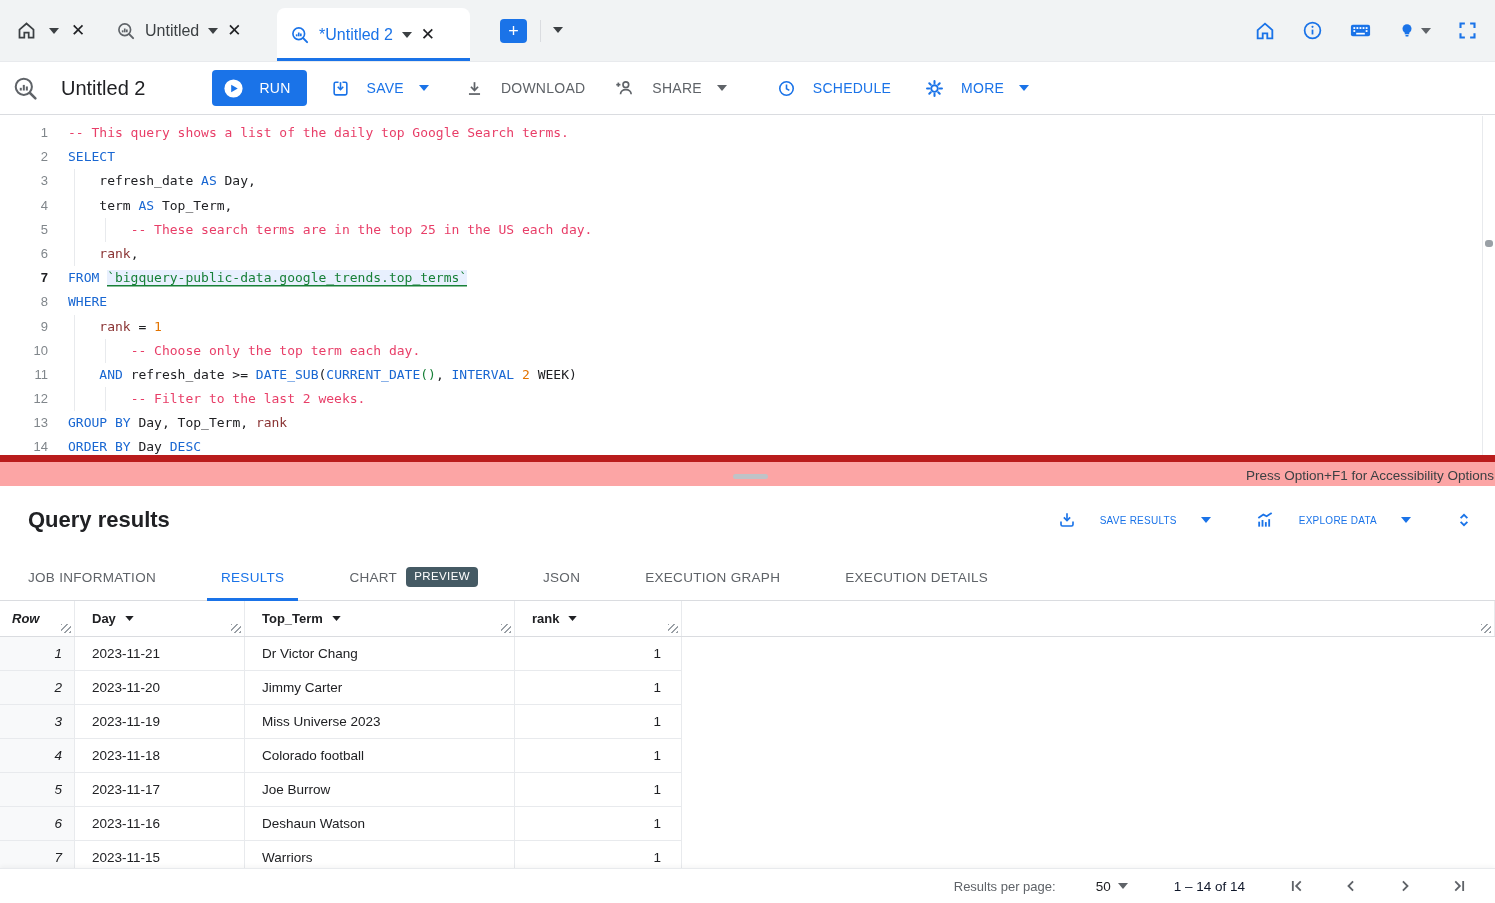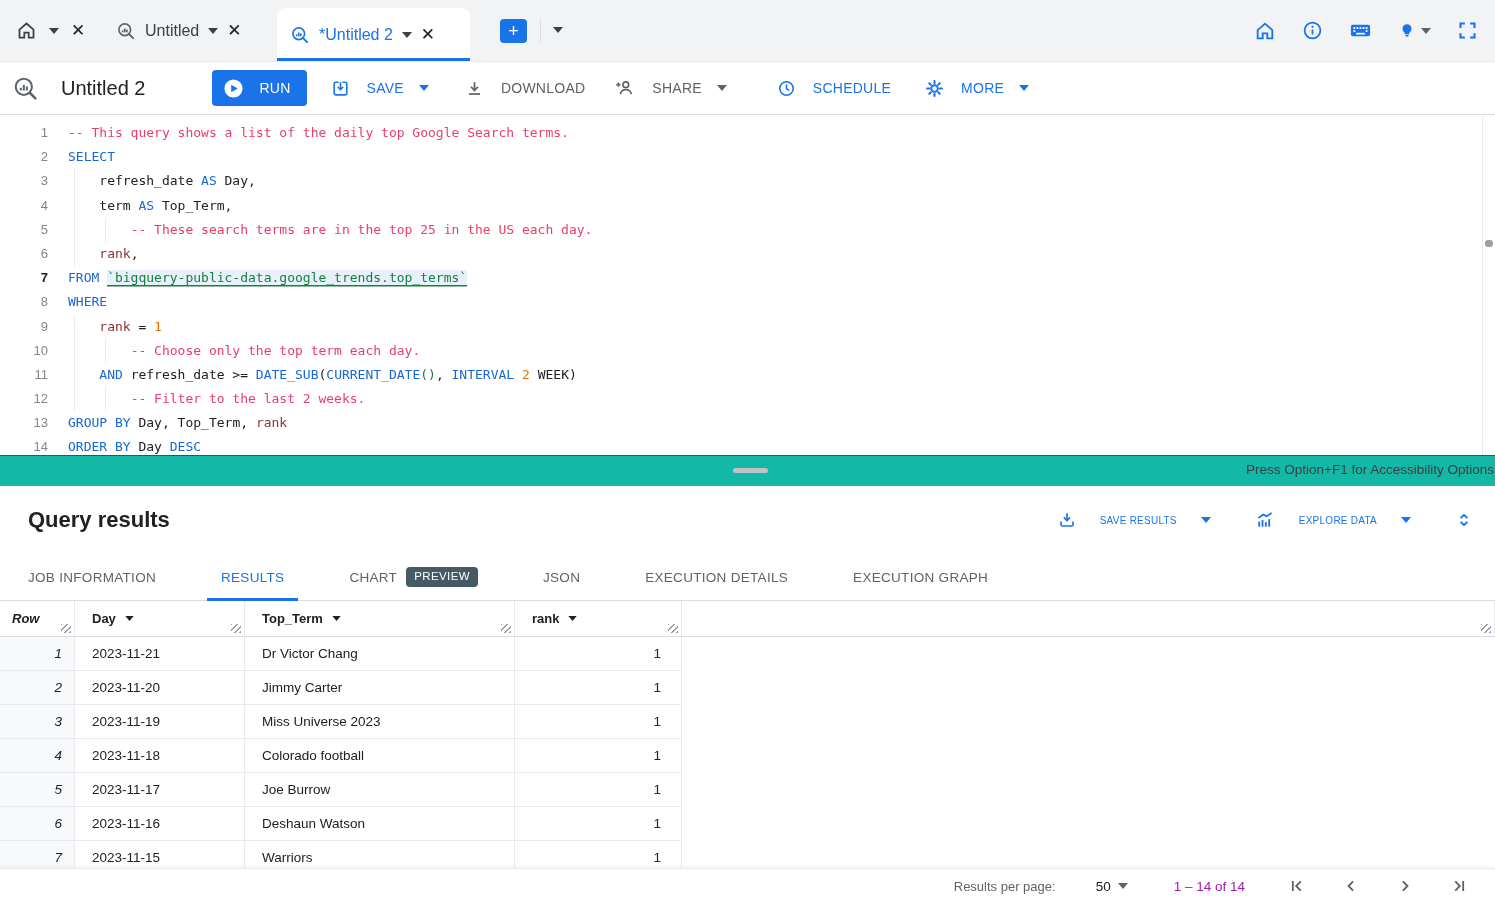--- a/index.html
+++ b/index.html
@@ -56,22 +56,22 @@
   .tk-kw{color:var(--keyword);}
   .tk-rw{color:var(--reserved);}
   .tk-num{color:var(--number);}
   .tk-gr{color:var(--green);}
   .tk-pl,.tk-id{color:var(--text);}
   .tk-tr{color:var(--green);background:var(--ref-bg);box-shadow:0 1.5px 0 var(--green);}
   .ed-scroll{position:absolute;right:0;top:0;bottom:0;width:13px;border-left:1px solid #e8eaed;background:#fff;}
   .ed-thumb{position:absolute;top:124px;left:2px;right:2px;height:7px;border-radius:3px;background:#9aa0a6;}
 
   
-  #acc-strip{position:absolute;top:455px;left:0;right:0;height:36px;background:#14b8a6;
-    border-top:1px solid #b91c1c;border-bottom:1px solid #e3e5e8;}
+  #acc-strip{position:absolute;top:455px;left:0;right:0;height:36px;background:#fca5a5;
+    border-top:7px solid #b91c1c;border-bottom:1px solid #e3e5e8;}
   .drag-handle{position:absolute;left:733px;top:12px;width:35px;height:5px;border-radius:3px;background:#bfc3c7;cursor:row-resize;}
   .acc-text{position:absolute;right:1px;top:6px;font-size:13.5px;color:#3c4043;}
 
   
   #results-header{position:absolute;top:486px;left:0;right:0;height:68px;display:flex;align-items:center;background:#fff;}
   #results-title{margin-left:28px;font-size:22px;color:#202124;font-weight:700;}
   .rh-actions{margin-left:auto;display:flex;align-items:center;gap:44px;padding-right:22px;color:var(--accent);}
   .rh-btn{display:flex;align-items:center;gap:24px;font-size:10px;font-weight:500;letter-spacing:.25px;cursor:pointer;}
 
   
@@ -104,21 +104,21 @@
   .td.c1,.td.c2{padding-left:17px;}
   .td.c3{justify-content:flex-end;padding-right:20px;}
   .td-fill{flex:1;}
 
   
   #footer{position:absolute;left:0;right:0;bottom:0;height:35px;background:#fff;border-top:1px solid #e8eaed;
     box-shadow:0 -2px 4px rgba(0,0,0,.04);display:flex;align-items:center;justify-content:flex-end;padding-right:26px;}
   .pg-label{font-size:13px;color:#5f6368;}
   .pg-size{margin-left:40px;display:flex;align-items:center;gap:7px;font-size:13.5px;color:#202124;cursor:pointer;}
   .pg-size .caret{color:#5f6368;}
-  .pg-range{margin-left:46px;font-size:13.5px;color:#a21caf;}
+  .pg-range{margin-left:46px;font-size:13.5px;color:#0f172a;}
   .pg-icons{margin-left:42px;display:flex;align-items:center;gap:34px;color:#5f6368;}
   .pg-icons span{cursor:pointer;display:flex;}
 </style>
 </head>
 <body>
 
 <div id="tabstrip">
   <div class="home-group">
     <span>
       <svg width="21" height="21" viewBox="0 0 24 24" fill="none" stroke="currentColor" stroke-width="2">
@@ -414,24 +414,24 @@
       <span>RESULTS</span>
     </div>
   <div class="rtab">
     <span>CHART</span>
     <span class="tab-badge">PREVIEW</span>
   </div>
   <div class="rtab">
       <span>JSON</span>
     </div>
   <div class="rtab">
+      <span>EXECUTION GRAPH</span>
+    </div>
+  <div class="rtab">
       <span>EXECUTION DETAILS</span>
-    </div>
-  <div class="rtab">
-      <span>EXECUTION GRAPH</span>
     </div>
 </div>
 
 <div id="table">
   <div class="th-row">
     <div class="th c0">
       <span>Row</span>
       <span class="rz"></span>
     </div>
     <div class="th c1">

